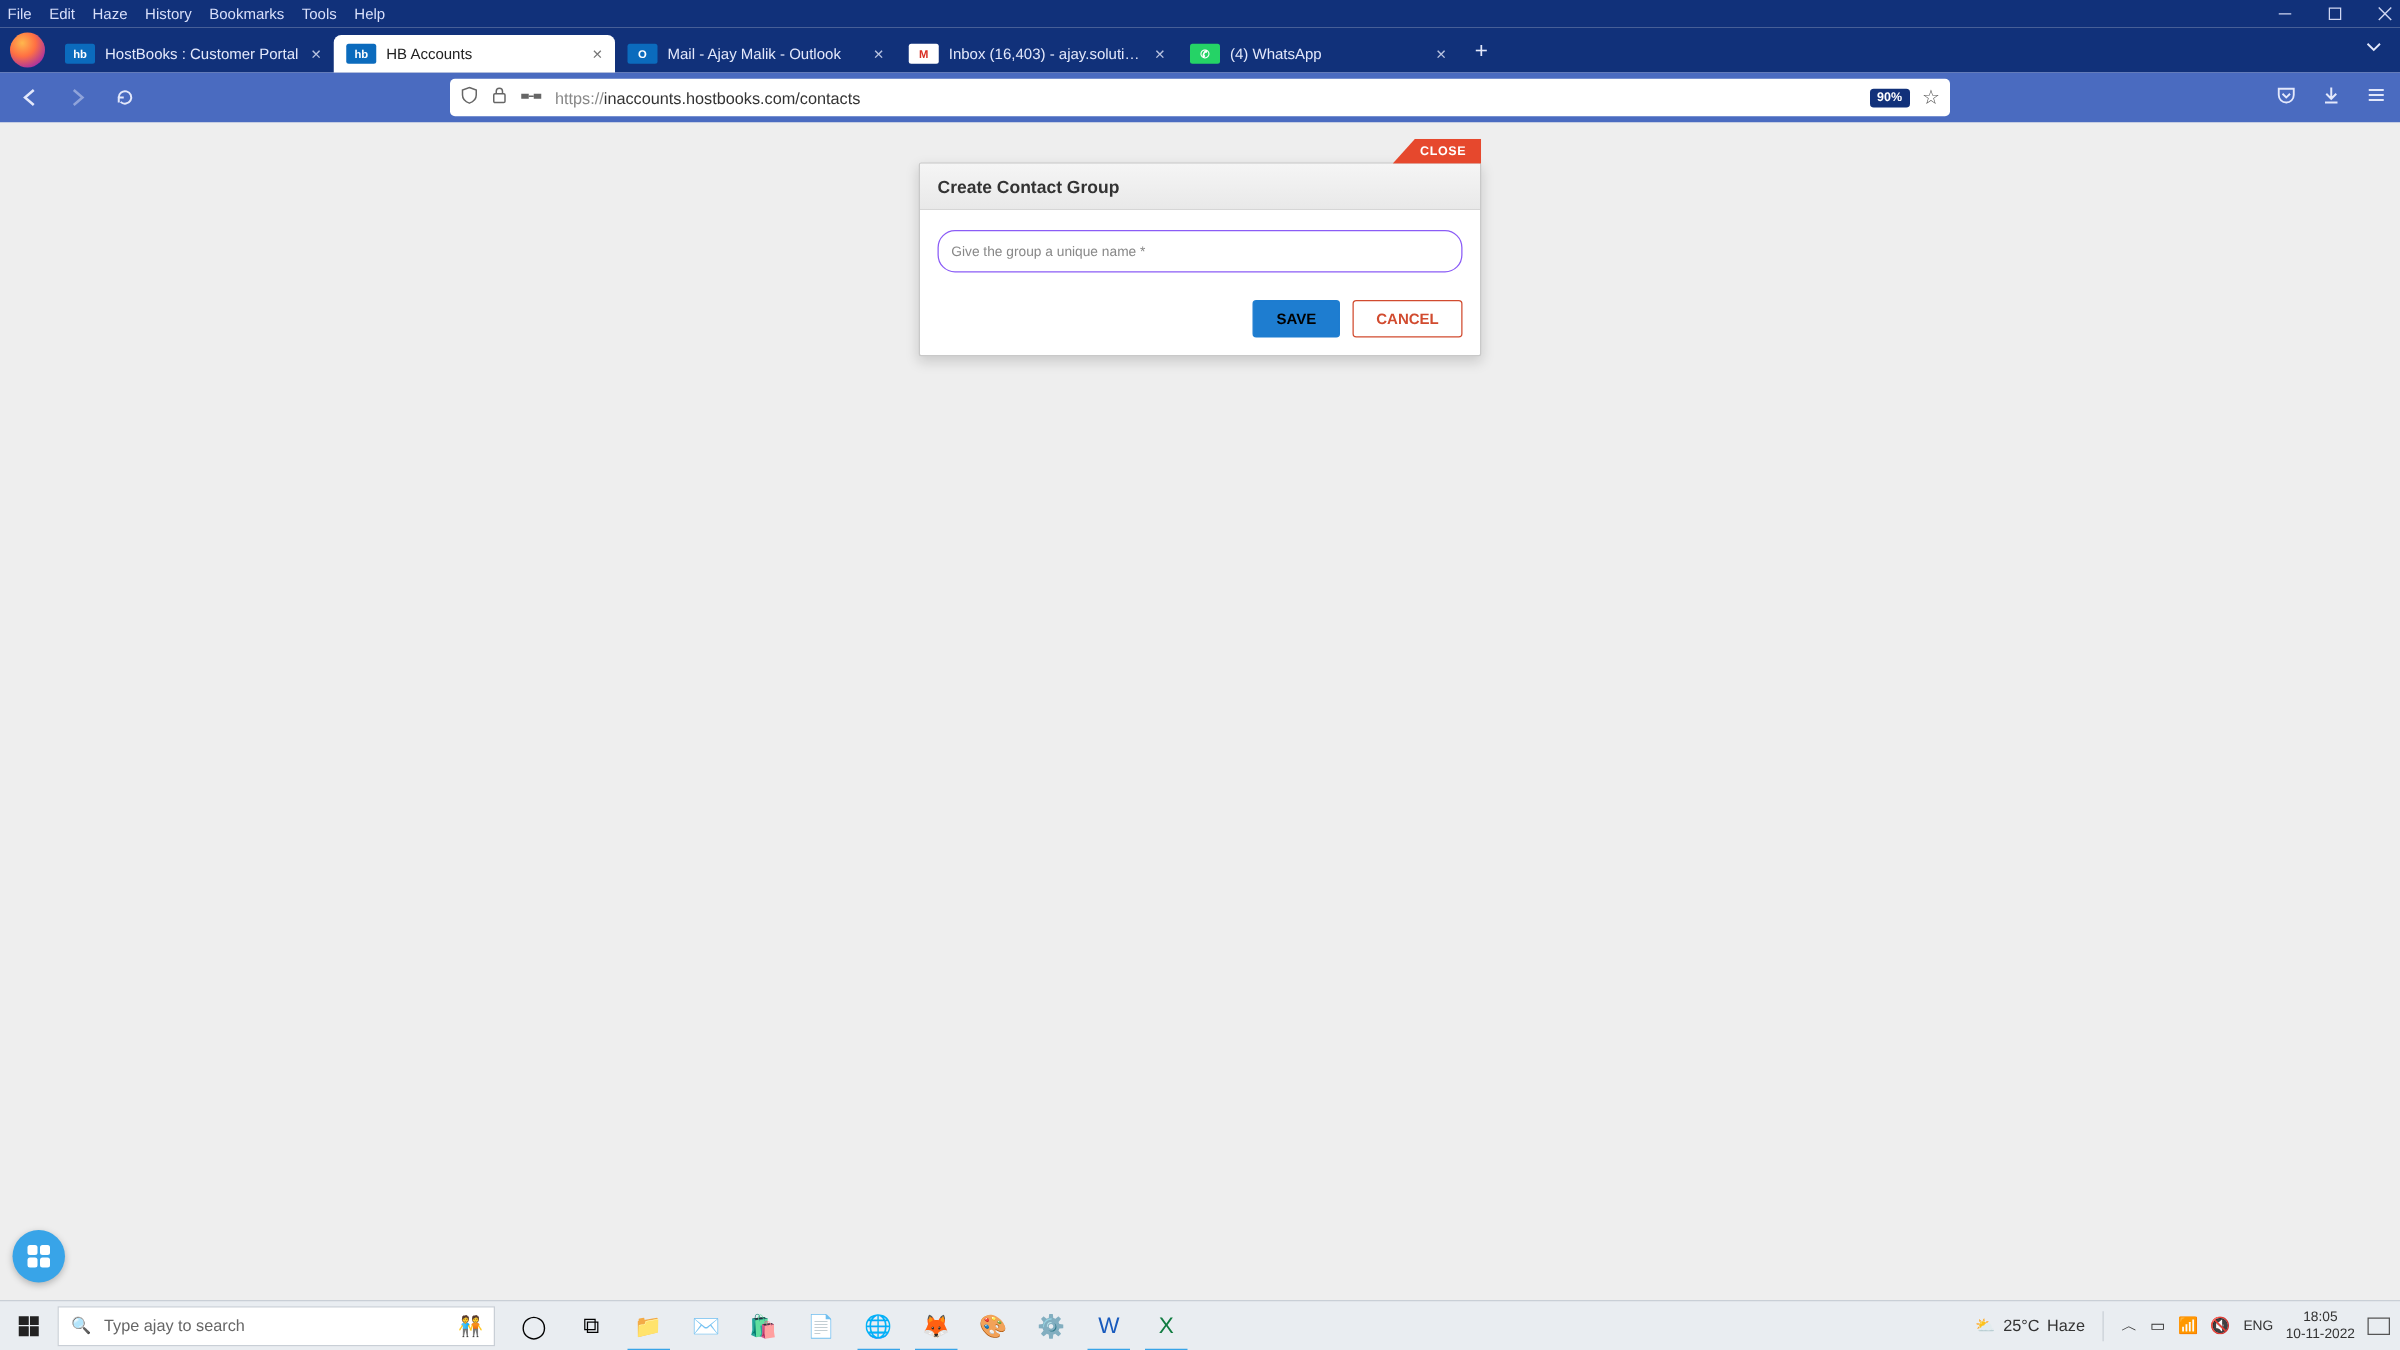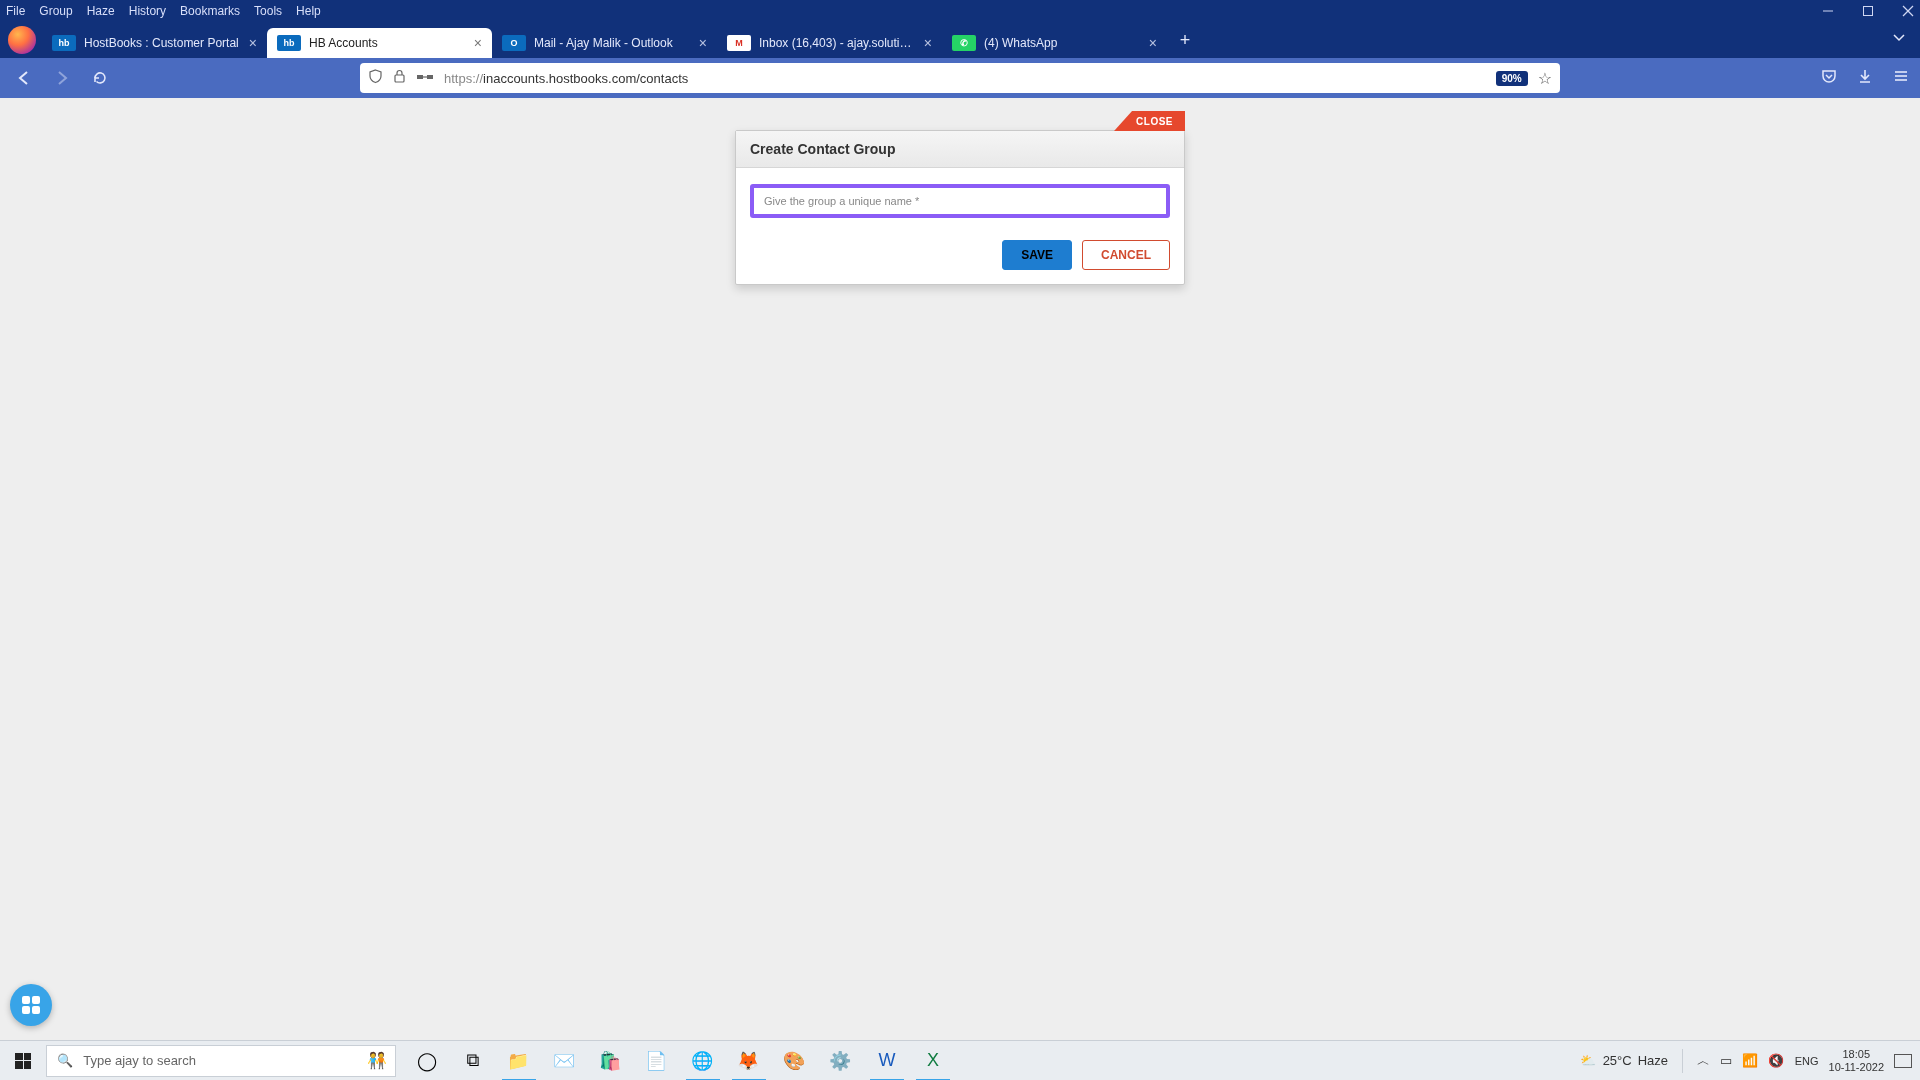--- a/index.html
+++ b/index.html
@@ -36,21 +36,21 @@
 
 
 .page-area { position:relative; width:100%; height:calc(1080px - 22px - 36px - 40px - 40px); background:#eeeeee; }
 
 
 .modal-wrap { position:absolute; left:50%; top:14px; transform:translateX(-50%); width:450px; }
 .close-tab { position:absolute; right:0; top:-1px; height:20px; padding:0 12px 0 22px; background:#e6482d; color:#fff; font-size:10px; font-weight:bold; letter-spacing:.5px; display:flex; align-items:center; clip-path:polygon(18px 0,100% 0,100% 100%,0 100%); }
 .modal { background:#fff; border:1px solid #c9c9c9; border-radius:2px; box-shadow:0 4px 10px rgba(0,0,0,.15); margin-top:18px; }
 .modal-header { background:linear-gradient(#f5f5f5,#e9e9e9); border-bottom:1px solid #d6d6d6; padding:10px 14px; font-size:14px; font-weight:600; color:#333; }
 .modal-body { padding:16px 14px 14px; display:flex; flex-direction:column; gap:18px; }
-.text-input { width:100%; height:34px; border:4px solid #8b5cf6; border-radius:3px; padding:0 10px; font-size:12px; color:#15803d; outline:none;}
+.text-input { width:100%; height:34px; border:1px solid #8b5cf6; border-radius:14px; padding:0 10px; font-size:12px; color:#15803d; outline:none;}
 .text-input::placeholder { color:#888; font-size:11px; }
 .modal-actions { display:flex; justify-content:flex-end; gap:10px; padding-top:4px;}
 .btn { height:30px; padding:0 18px; font-size:12px; font-weight:600; border-radius:3px; cursor:pointer; display:flex; align-items:center; }
 .btn-primary { background:#1e7dd0; color:#000000; border:1px solid #1e7dd0;}
 .btn-outline { background:#fff; color:#d14b2f; border:1px solid #d14b2f;}
 
 
 .float-widget { position:absolute; left:10px; bottom:14px; width:42px;height:42px;border-radius:50%; background:#38a4e8; display:flex;align-items:center;justify-content:center; box-shadow:0 2px 6px rgba(0,0,0,.25);}
 .float-widget .grid { width:18px;height:18px; display:grid; grid-template-columns:1fr 1fr; grid-template-rows:1fr 1fr; gap:2px;}
 .float-widget .grid div { background:#fff; border-radius:2px;}
@@ -70,21 +70,21 @@
 .tray .clock { text-align:center; line-height:1.15;}
 .tray .glyph { font-size:13px;}
 .tray .notif { width:18px;height:14px;border:1px solid #555;}
 .tb-sep { width:1px; height:24px; background:#c9cfd6; margin:0 4px;}
 </style>
 </head>
 <body>
 
 <div class="ff-menubar">
   <span>File</span>
-  <span>Group</span>
+  <span>Edit</span>
   <span>Haze</span>
   <span>History</span>
   <span>Bookmarks</span>
   <span>Tools</span>
   <span>Help</span>
   <div class="win-controls">
     <span>
         <svg width="12" height="12">
           <line x1="1" y1="6" x2="11" y2="6" stroke="#cfd6f2" stroke-width="1"></line>
         </svg>

